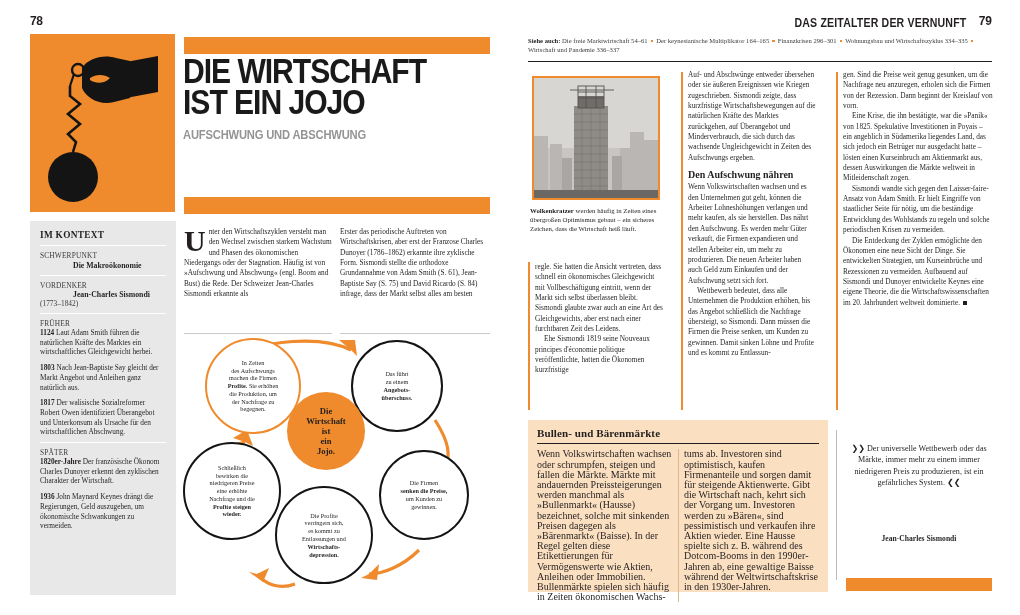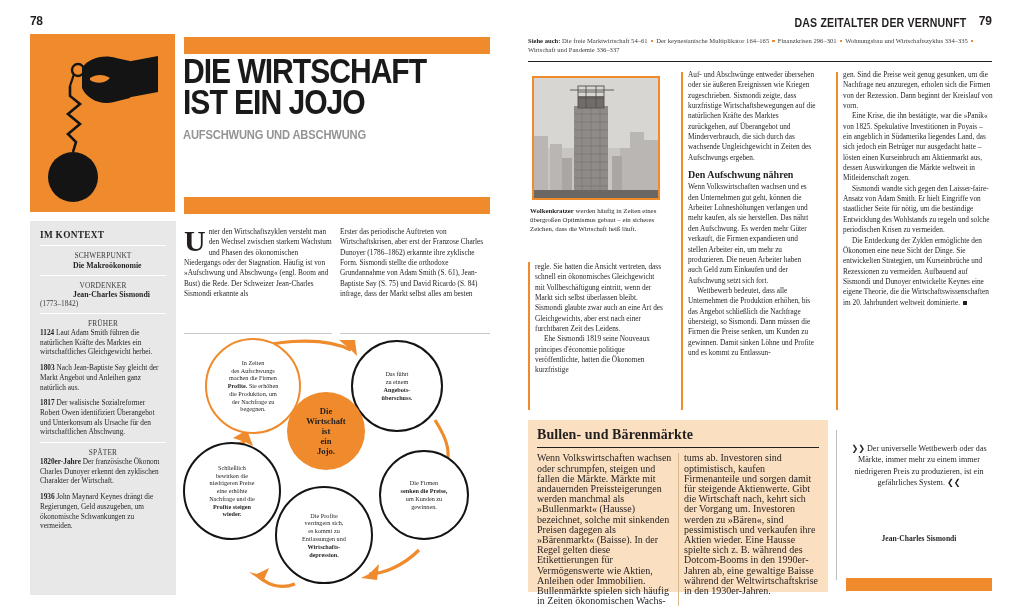--- a/index.html
+++ b/index.html
@@ -86,21 +86,20 @@
     font-weight: bold;
     font-size: 9.3px;
     letter-spacing: 0.3px;
     color: #231f20;
   }
   .k-hr { height: 1px; background: #ffffff; margin: 5px 0 5px 0; }
   .k-label {
     font-family: "Liberation Serif", serif;
     font-size: 7.4px; color: #3d3d3d; letter-spacing: 0.15px;
     margin: 0;
-    text-align: center;
   }
   .k-value {
     font-family: "Liberation Serif", serif;
     font-weight: bold; font-size: 7.8px; color: #231f20;
     margin: 0.5px 0 0 0; line-height: 9px; padding-left: 33px;
   }
   .k-dates {
     font-family: "Liberation Serif", serif;
     font-size: 7.4px; color: #3d3d3d; margin: 0;
   }
@@ -248,21 +247,21 @@
   .bullen {
     position: absolute; left: 528px; top: 420px;
     width: 300px; height: 172px;
     background: #fadfc0;
     padding: 7px 9px 7px 9px;
   }
   .bullen h3 {
     margin: 0;
     font-family: "Liberation Serif", serif;
     font-weight: bold;
-    font-size: 14px;
+    font-size: 11px;
     color: #231f20;
     letter-spacing: 0.1px;
   }
   .bullen-hr {
     height: 1.3px; background: #231f20;
     margin: 4px 0 5px 0;
   }
   .bullen-cols {
     column-count: 2;
     column-gap: 12px;

